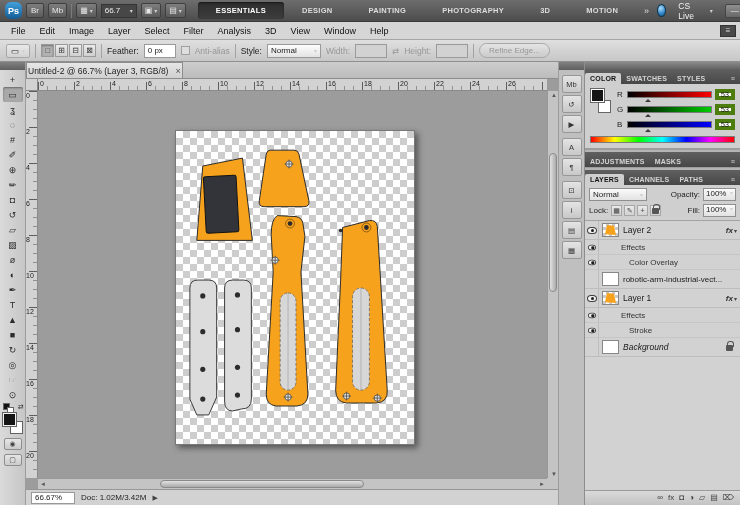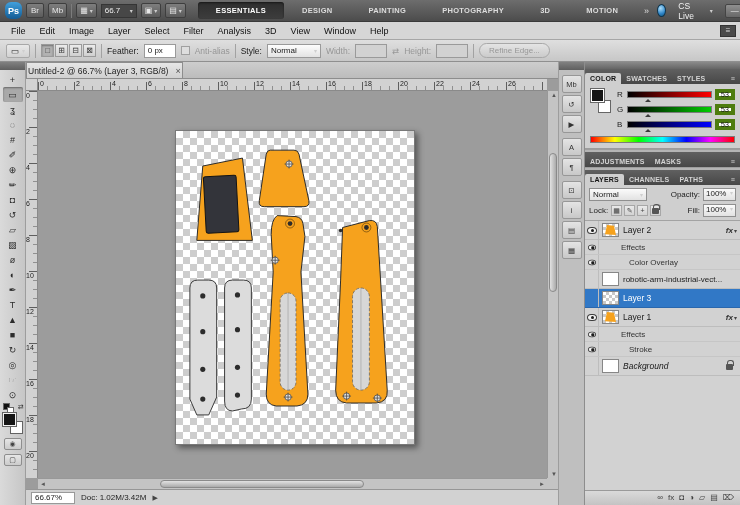--- a/index.html
+++ b/index.html
@@ -605,25 +605,20 @@
           <div class="sub-indent deep"></div>
           <span>Color Overlay</span>
         </div>
 
         <div class="layer-row">
           <div class="vis-cell"></div>
           <div class="thumb"></div>
           <div class="layer-name" style="font-size:8px;">robotic-arm-industrial-vect...</div>
         </div>
 
-        <div class="layer-row selected">
-          <div class="vis-cell"></div>
-          <div class="thumb checker"></div>
-          <div class="layer-name">Layer 3</div>
-        </div>
 
         <div class="layer-row">
           <div class="vis-cell">
               <span class="eye"></span>
             </div>
           <div class="thumb checker art"></div>
           <div class="layer-name">Layer 1</div>
           <span class="fx-badge">fx</span>
           <span class="fx-caret">▾</span>
         </div>

